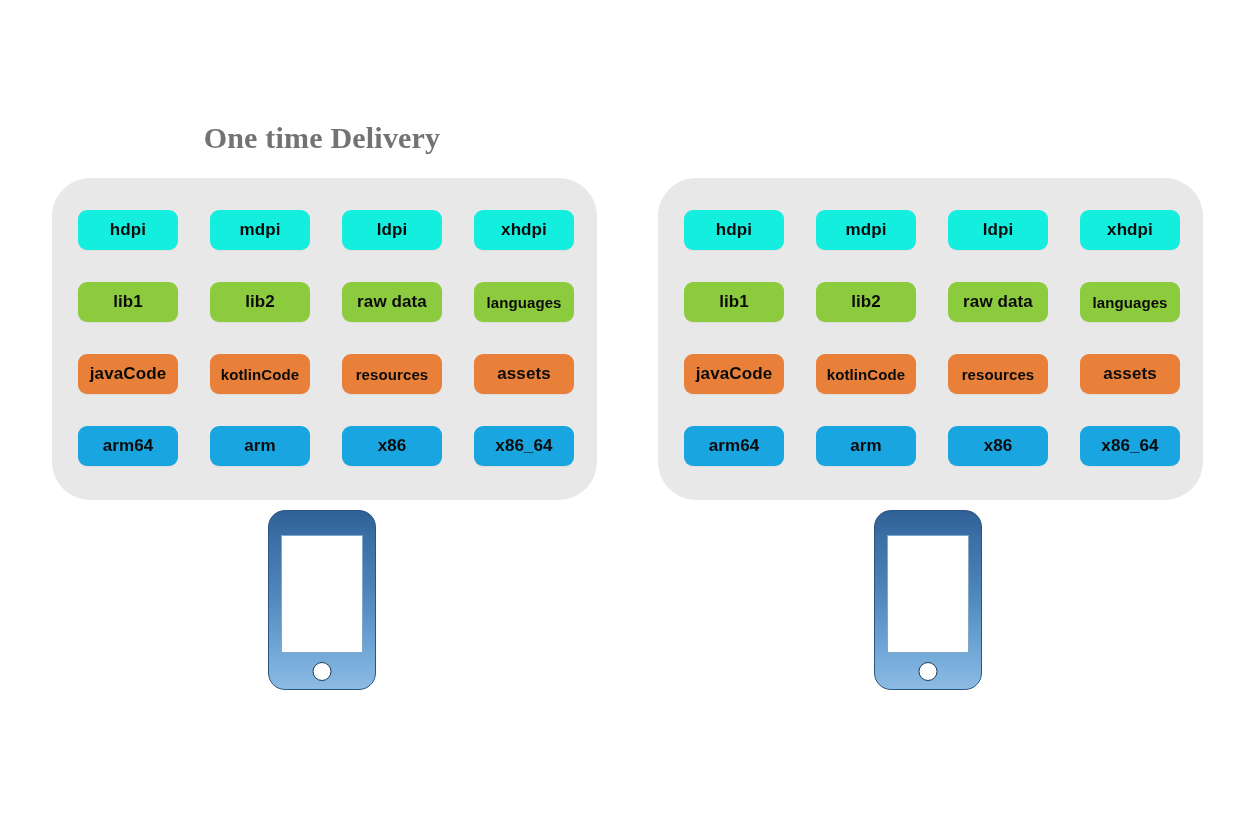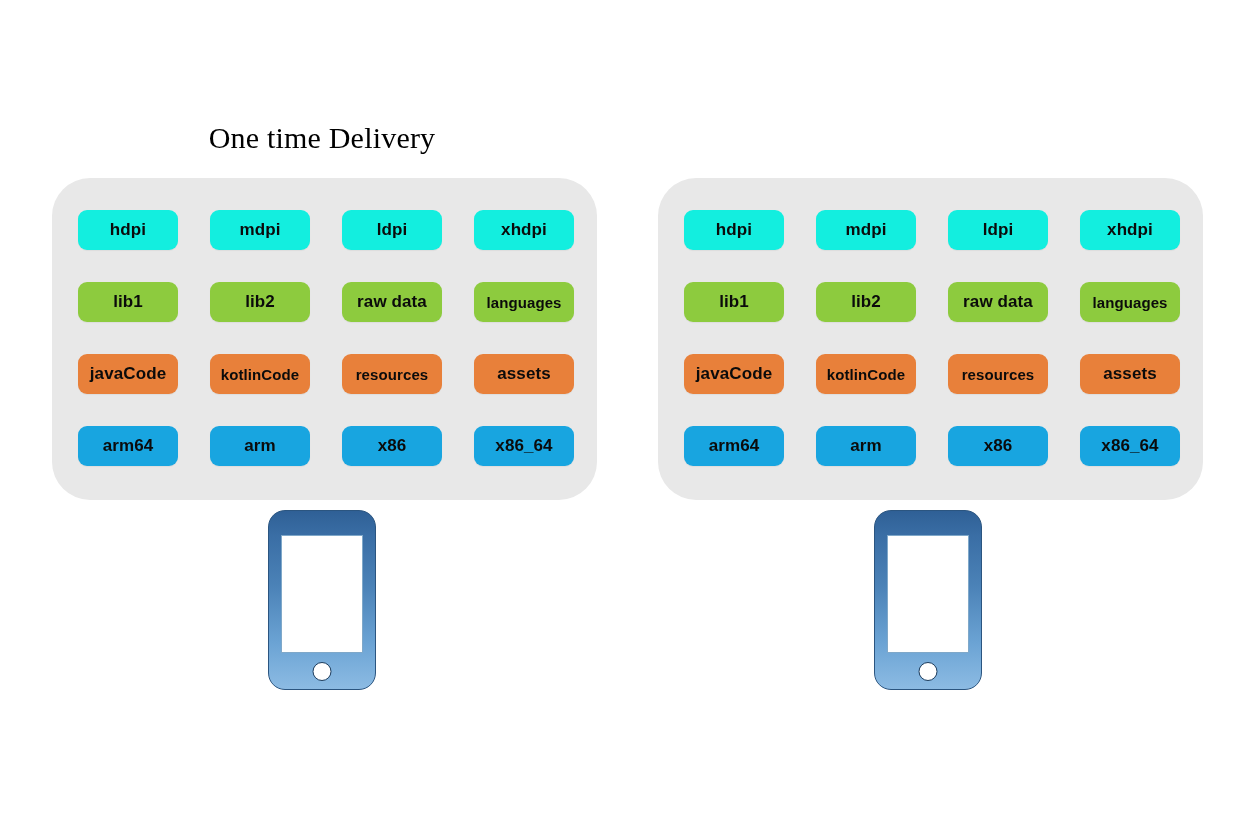--- a/index.html
+++ b/index.html
@@ -36,23 +36,24 @@
   
   .col-title {
     position: absolute;
     top: 118px;
     left: 0;
     width: 560px;
     text-align: center;
     font-family: "Liberation Serif", "DejaVu Serif", serif;
     font-size: 30px;
     line-height: 40px;
-    color: #000000;
+    color: #737373;
     letter-spacing: 0.2px;
     white-space: nowrap;
+    font-weight: bold;
   }
 
   
   .panel {
     position: absolute;
     top: 178px;
     left: 10px;
     width: 545px;
     height: 322px;
     background: #e8e8e8;

